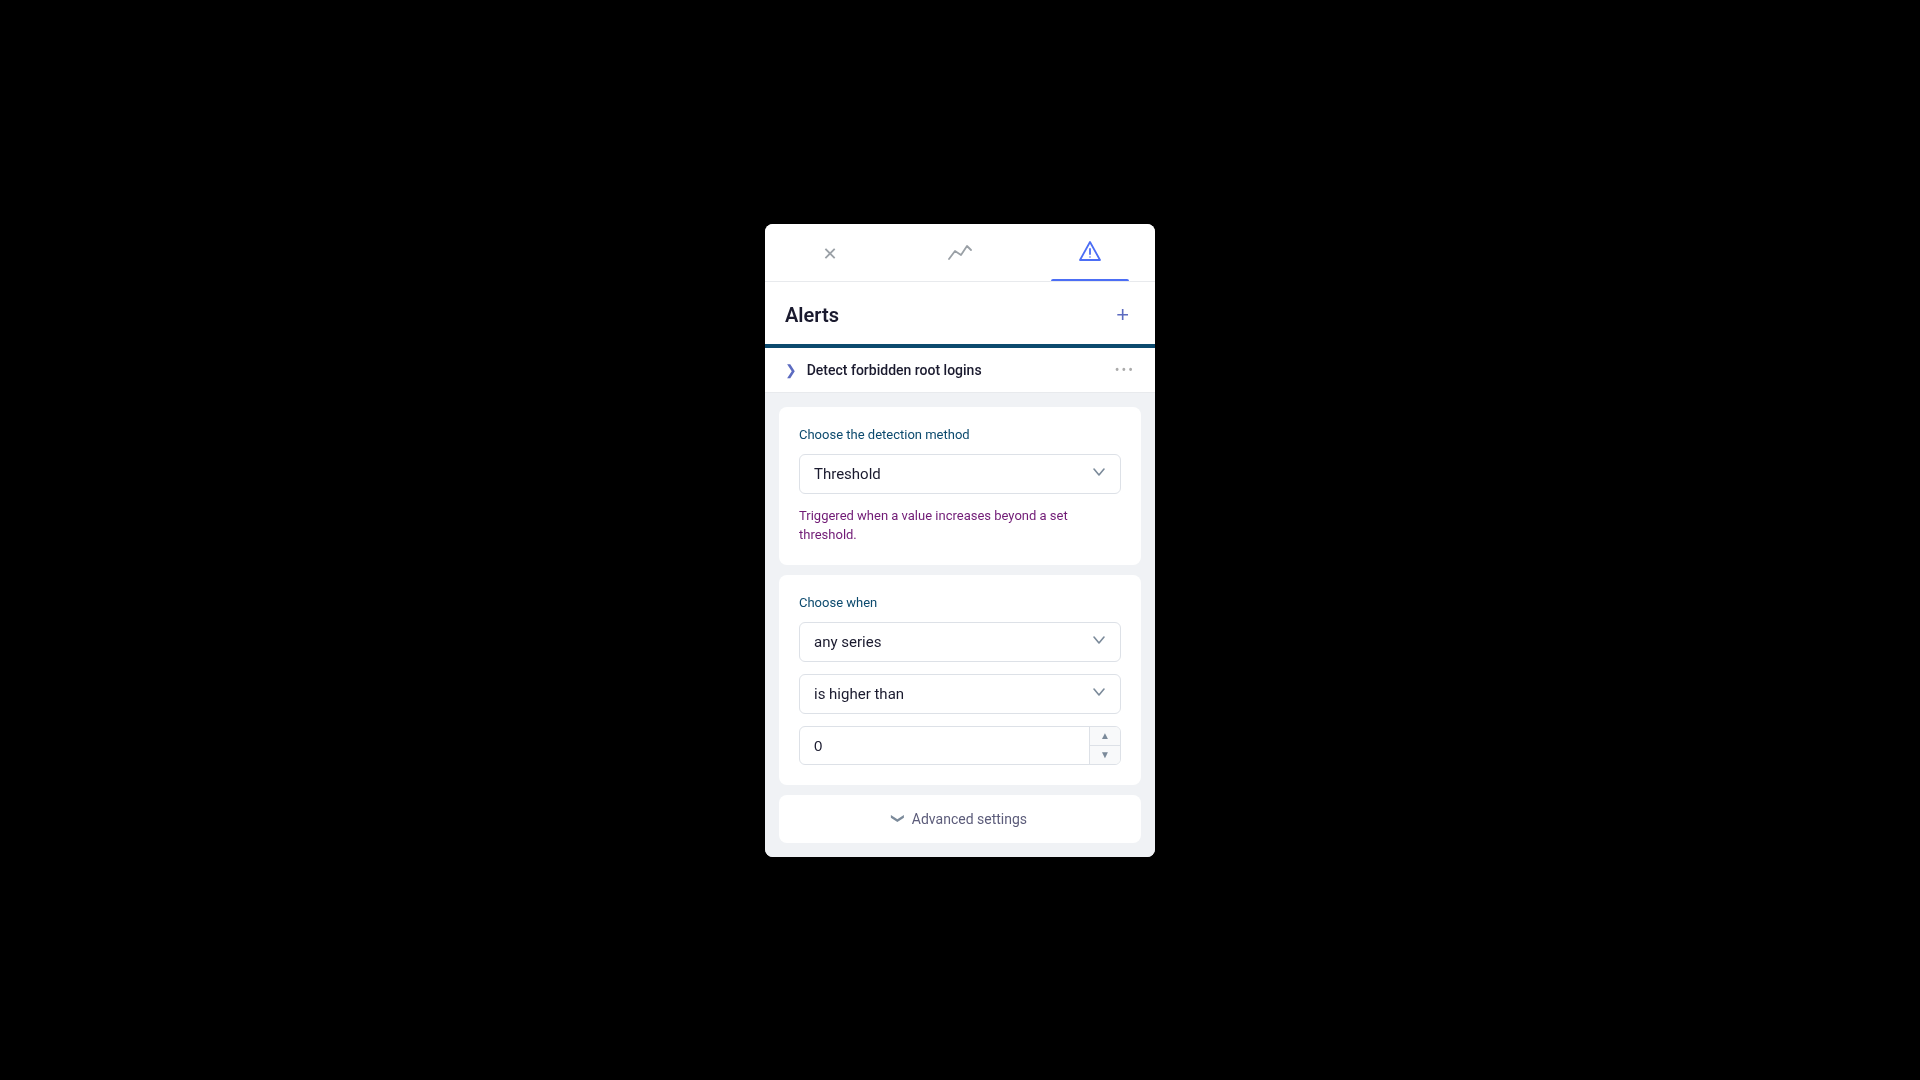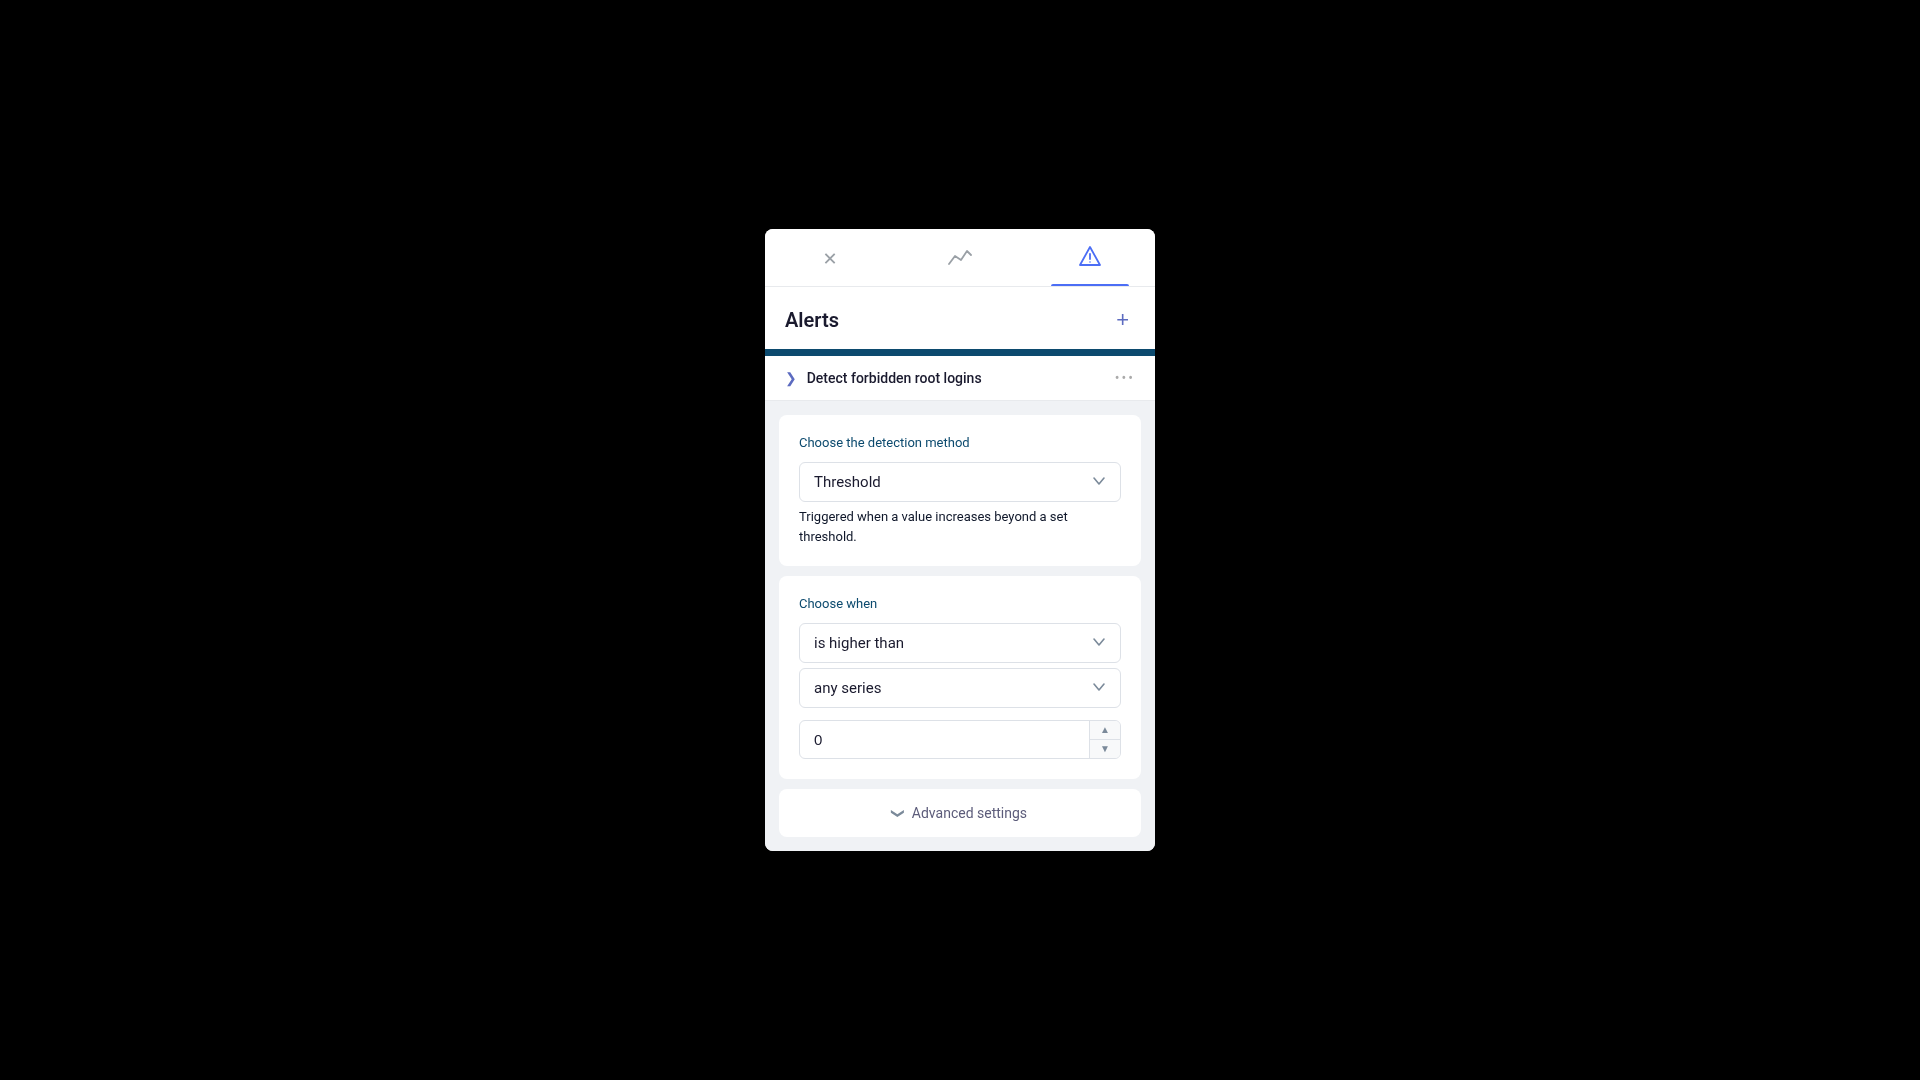--- a/index.html
+++ b/index.html
@@ -66,21 +66,21 @@
     .tab-item.active .tab-icon {
       color: #4c6ef5;
     }
 
     .alerts-header {
       background: #fff;
       display: flex;
       justify-content: space-between;
       align-items: center;
       padding: 20px 20px 16px 20px;
-      border-bottom: 7px solid #0c4a6e;
+      border-bottom: 4px solid #0c4a6e;
     }
 
     .alerts-title {
       font-size: 20px;
       font-weight: 600;
       color: #1a1a2e;
     }
 
     .add-btn {
       background: none;
@@ -142,41 +142,41 @@
 
     .select-box {
       border: 1px solid #dde1e7;
       border-radius: 6px;
       background: #fff;
       padding: 10px 14px;
       display: flex;
       justify-content: space-between;
       align-items: center;
       cursor: pointer;
-      margin-bottom: 5px;
+      margin-bottom: 12px;
     }
 
     .select-box:last-child {
       margin-bottom: 0;
     }
 
     .select-value {
       font-size: 15px;
       color: #1a1a2e;
       font-weight: 400;
     }
 
     .select-chevron {
       color: #7b8a9a;
       font-size: 14px;
     }
 
     .description-text {
       font-size: 13px;
-      color: #0f172a;
+      color: #701a75;
       line-height: 1.5;
       margin-top: 2px;
     }
 
     .section-card-alert {
       background: #fff;
       border-radius: 8px;
       margin: 0 14px 10px 14px;
       padding: 20px;
     }
@@ -295,37 +295,37 @@
             </svg>
         </span>
       </div>
       <div class="description-text">Triggered when a value increases beyond a set threshold.</div>
     </div>
 
     <div class="section-card-alert">
       <div class="section-label">Choose when</div>
 
       <div class="select-box">
+        <span class="select-value">any series</span>
+        <span class="select-chevron">
+          <svg width="14" height="14" viewBox="0 0 14 14" fill="none">
+              <polyline points="2,4 7,10 12,4" stroke="#7b8a9a" stroke-width="1.6" fill="none" stroke-linecap="round" stroke-linejoin="round"></polyline>
+            </svg>
+        </span>
+      </div>
+
+      <div class="select-box">
         <span class="select-value">is higher than</span>
         <span class="select-chevron">
           <svg width="14" height="14" viewBox="0 0 14 14" fill="none">
               <polyline points="2,4 7,10 12,4" stroke="#7b8a9a" stroke-width="1.6" fill="none" stroke-linecap="round" stroke-linejoin="round"></polyline>
             </svg>
         </span>
       </div>
 
-      <div class="select-box">
-        <span class="select-value">any series</span>
-        <span class="select-chevron">
-          <svg width="14" height="14" viewBox="0 0 14 14" fill="none">
-              <polyline points="2,4 7,10 12,4" stroke="#7b8a9a" stroke-width="1.6" fill="none" stroke-linecap="round" stroke-linejoin="round"></polyline>
-            </svg>
-        </span>
-      </div>
-
       <div class="number-input-wrapper" style="margin-top: 12px;">
         <input class="number-input" type="number" value="0" style="">
         <div class="stepper-btn-group">
           <button class="stepper-btn">▲</button>
           <button class="stepper-btn">▼</button>
         </div>
       </div>
     </div>
 
     <div class="advanced-settings-row">

